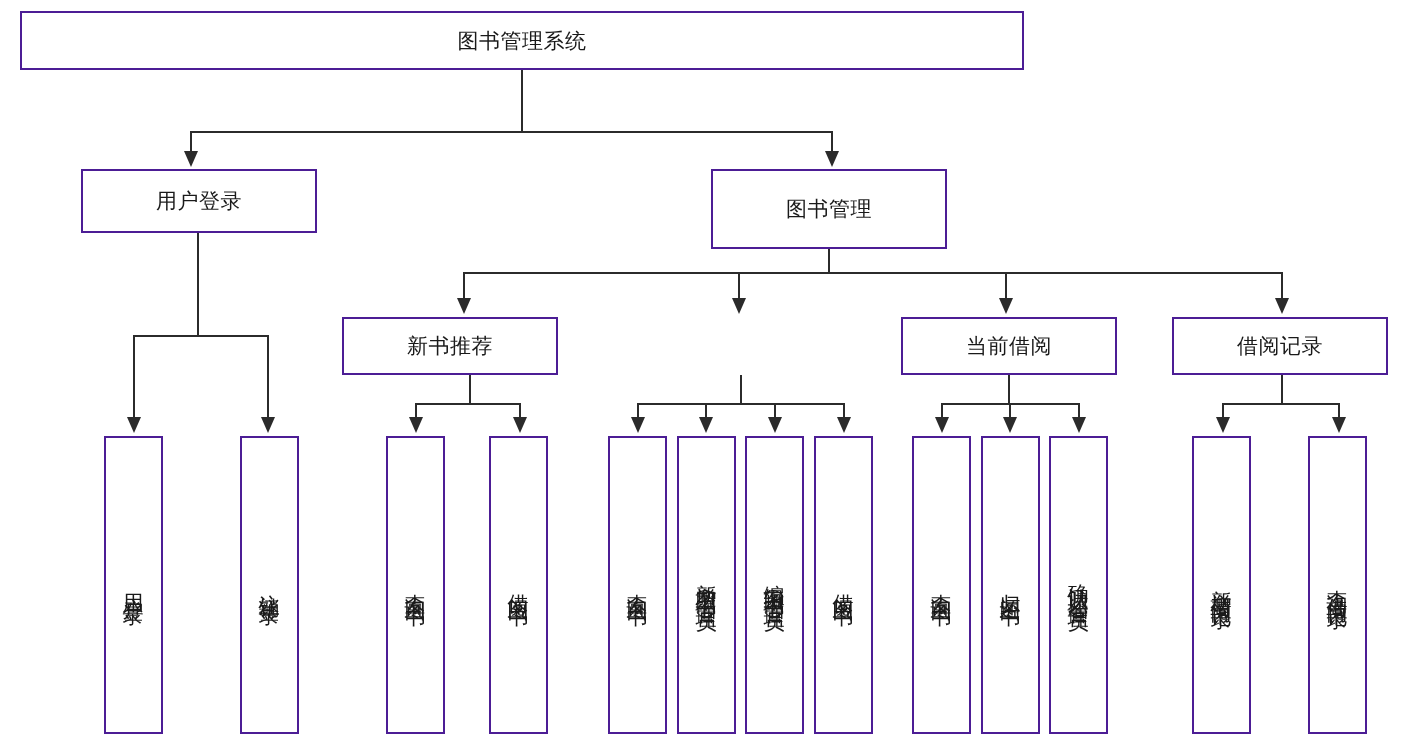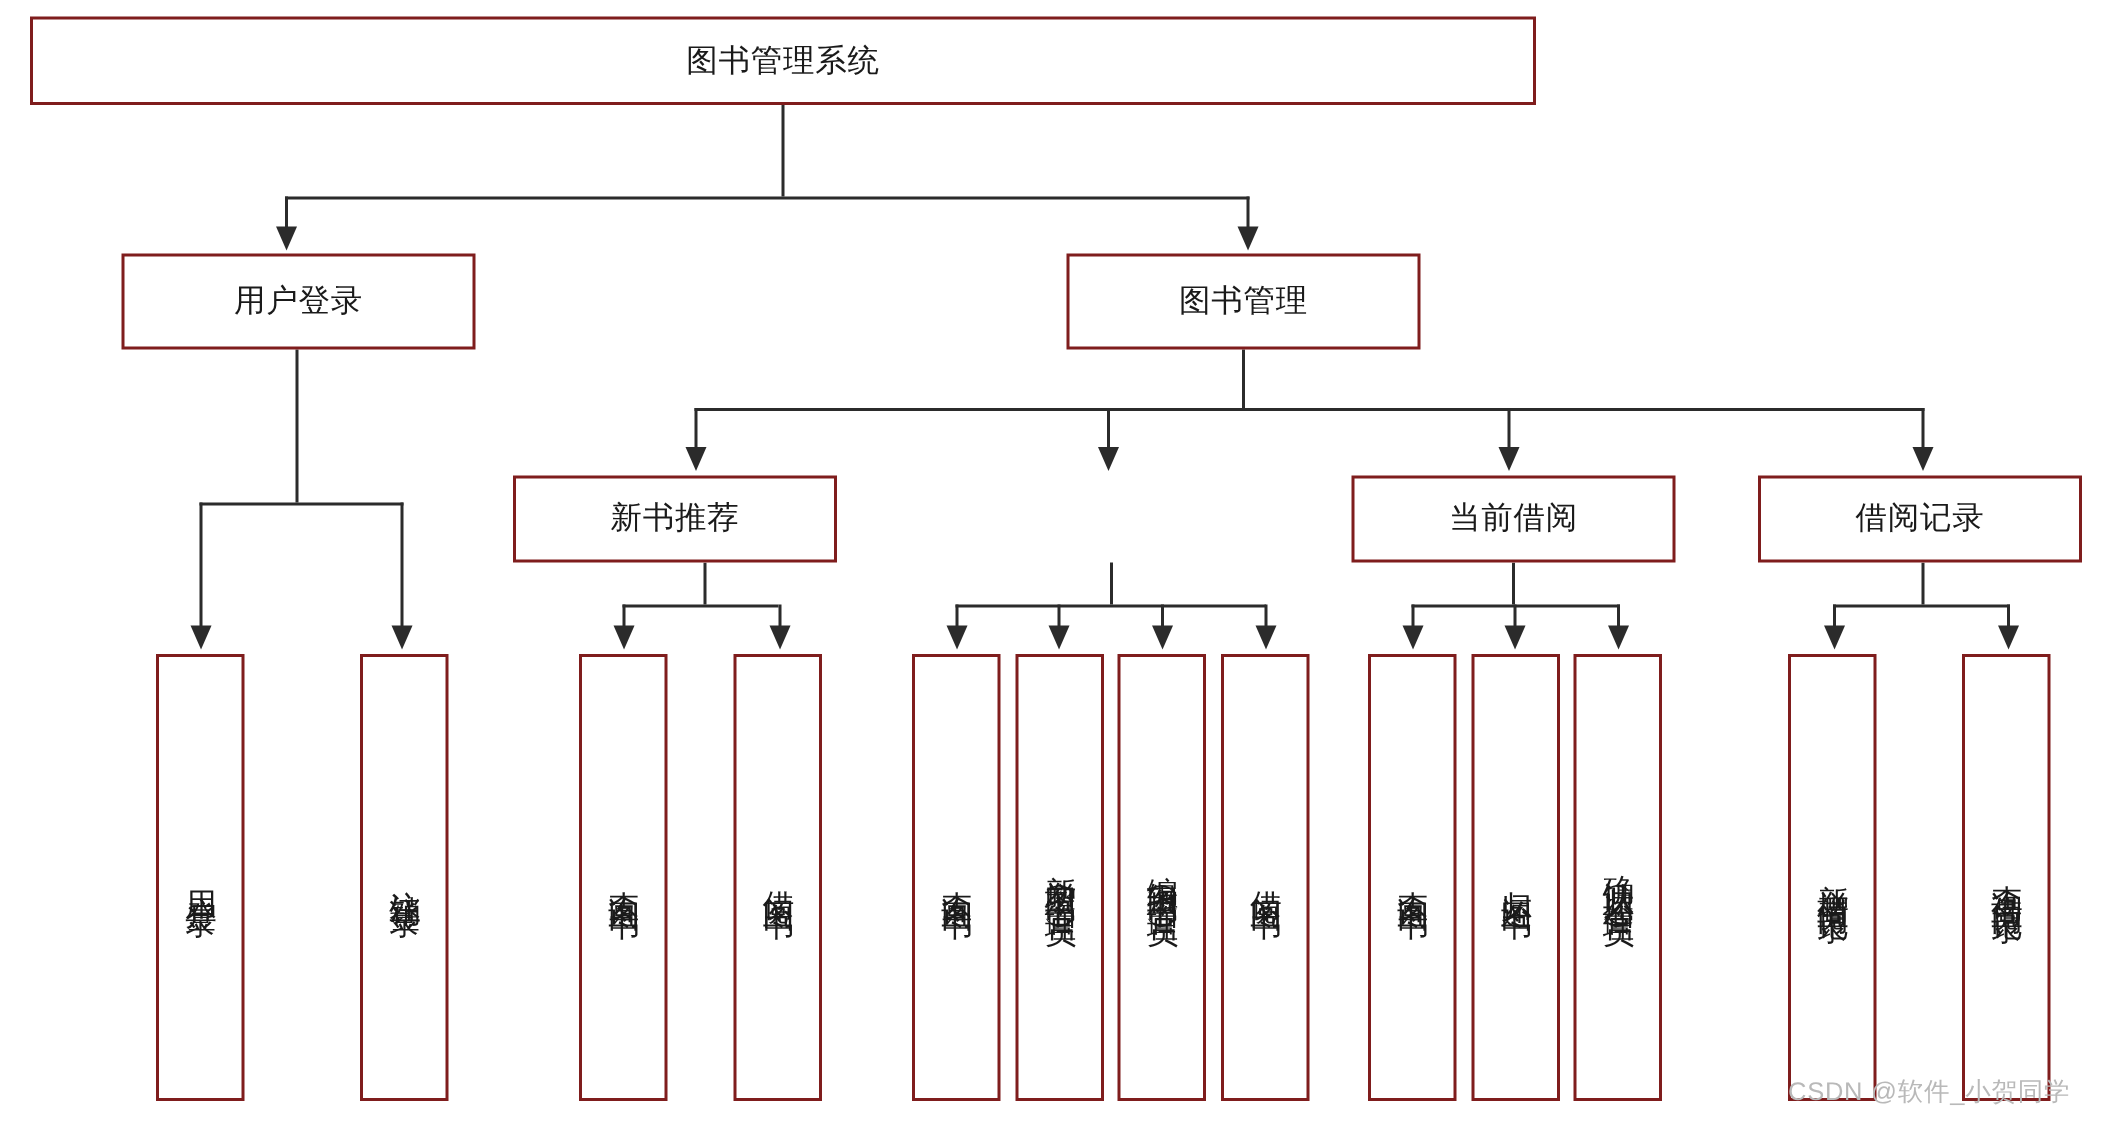--- a/index.html
+++ b/index.html
@@ -15,21 +15,21 @@
     width: 1405px;
     height: 747px;
     background: #ffffff;
     overflow: hidden;
   }
   
   .node {
     position: absolute;
     box-sizing: border-box;
     background: #ffffff;
-    border: 2px solid #7f1d1d;
+    border: 2px solid #4c1d95;
     display: flex;
     align-items: center;
     justify-content: center;
     color: #1a1a1a;
   }
   .node.h {
     
     font-size: 21px;
     letter-spacing: 0.5px;
     line-height: 1.2;
@@ -135,21 +135,21 @@
   <div class="conn vline" style="left:1338px; top:403px; height:16px;"></div>
   <div class="arrow" style="left:1332px; top:417px;"></div>
 
   <div class="node h" style="left:20px; top:11px; width:1004px; height:59px;">
     <span class="label">图书管理系统</span>
   </div>
 
   <div class="node h" style="left:81px; top:169px; width:236px; height:64px;">
     <span class="label">用户登录</span>
   </div>
-  <div class="node h" style="left:711px; top:169px; width:236px; height:64px;">
+  <div class="node h" style="left:711px; top:169px; width:236px; height:80px;">
     <span class="label">图书管理</span>
   </div>
 
   <div class="node h" style="left:342px; top:317px; width:216px; height:58px;">
     <span class="label">新书推荐</span>
   </div>
   <div class="node h" style="left:1172px; top:317px; width:216px; height:58px;">
     <span class="label">借阅记录</span>
   </div>
   <div class="node h" style="left:901px; top:317px; width:216px; height:58px;">
@@ -193,15 +193,14 @@
     <span class="label">确认归还（管理员）</span>
   </div>
 
   <div class="node v" style="left:1192px; top:436px; width:59px; height:298px;">
     <span class="label">新增借阅记录</span>
   </div>
   <div class="node v" style="left:1308px; top:436px; width:59px; height:298px;">
     <span class="label">查询借阅记录</span>
   </div>
 
-  <div id="watermark" style="left:1192px; top:716px;">CSDN @软件_小贺同学</div>
 
 </div>
 
 </body></html>

